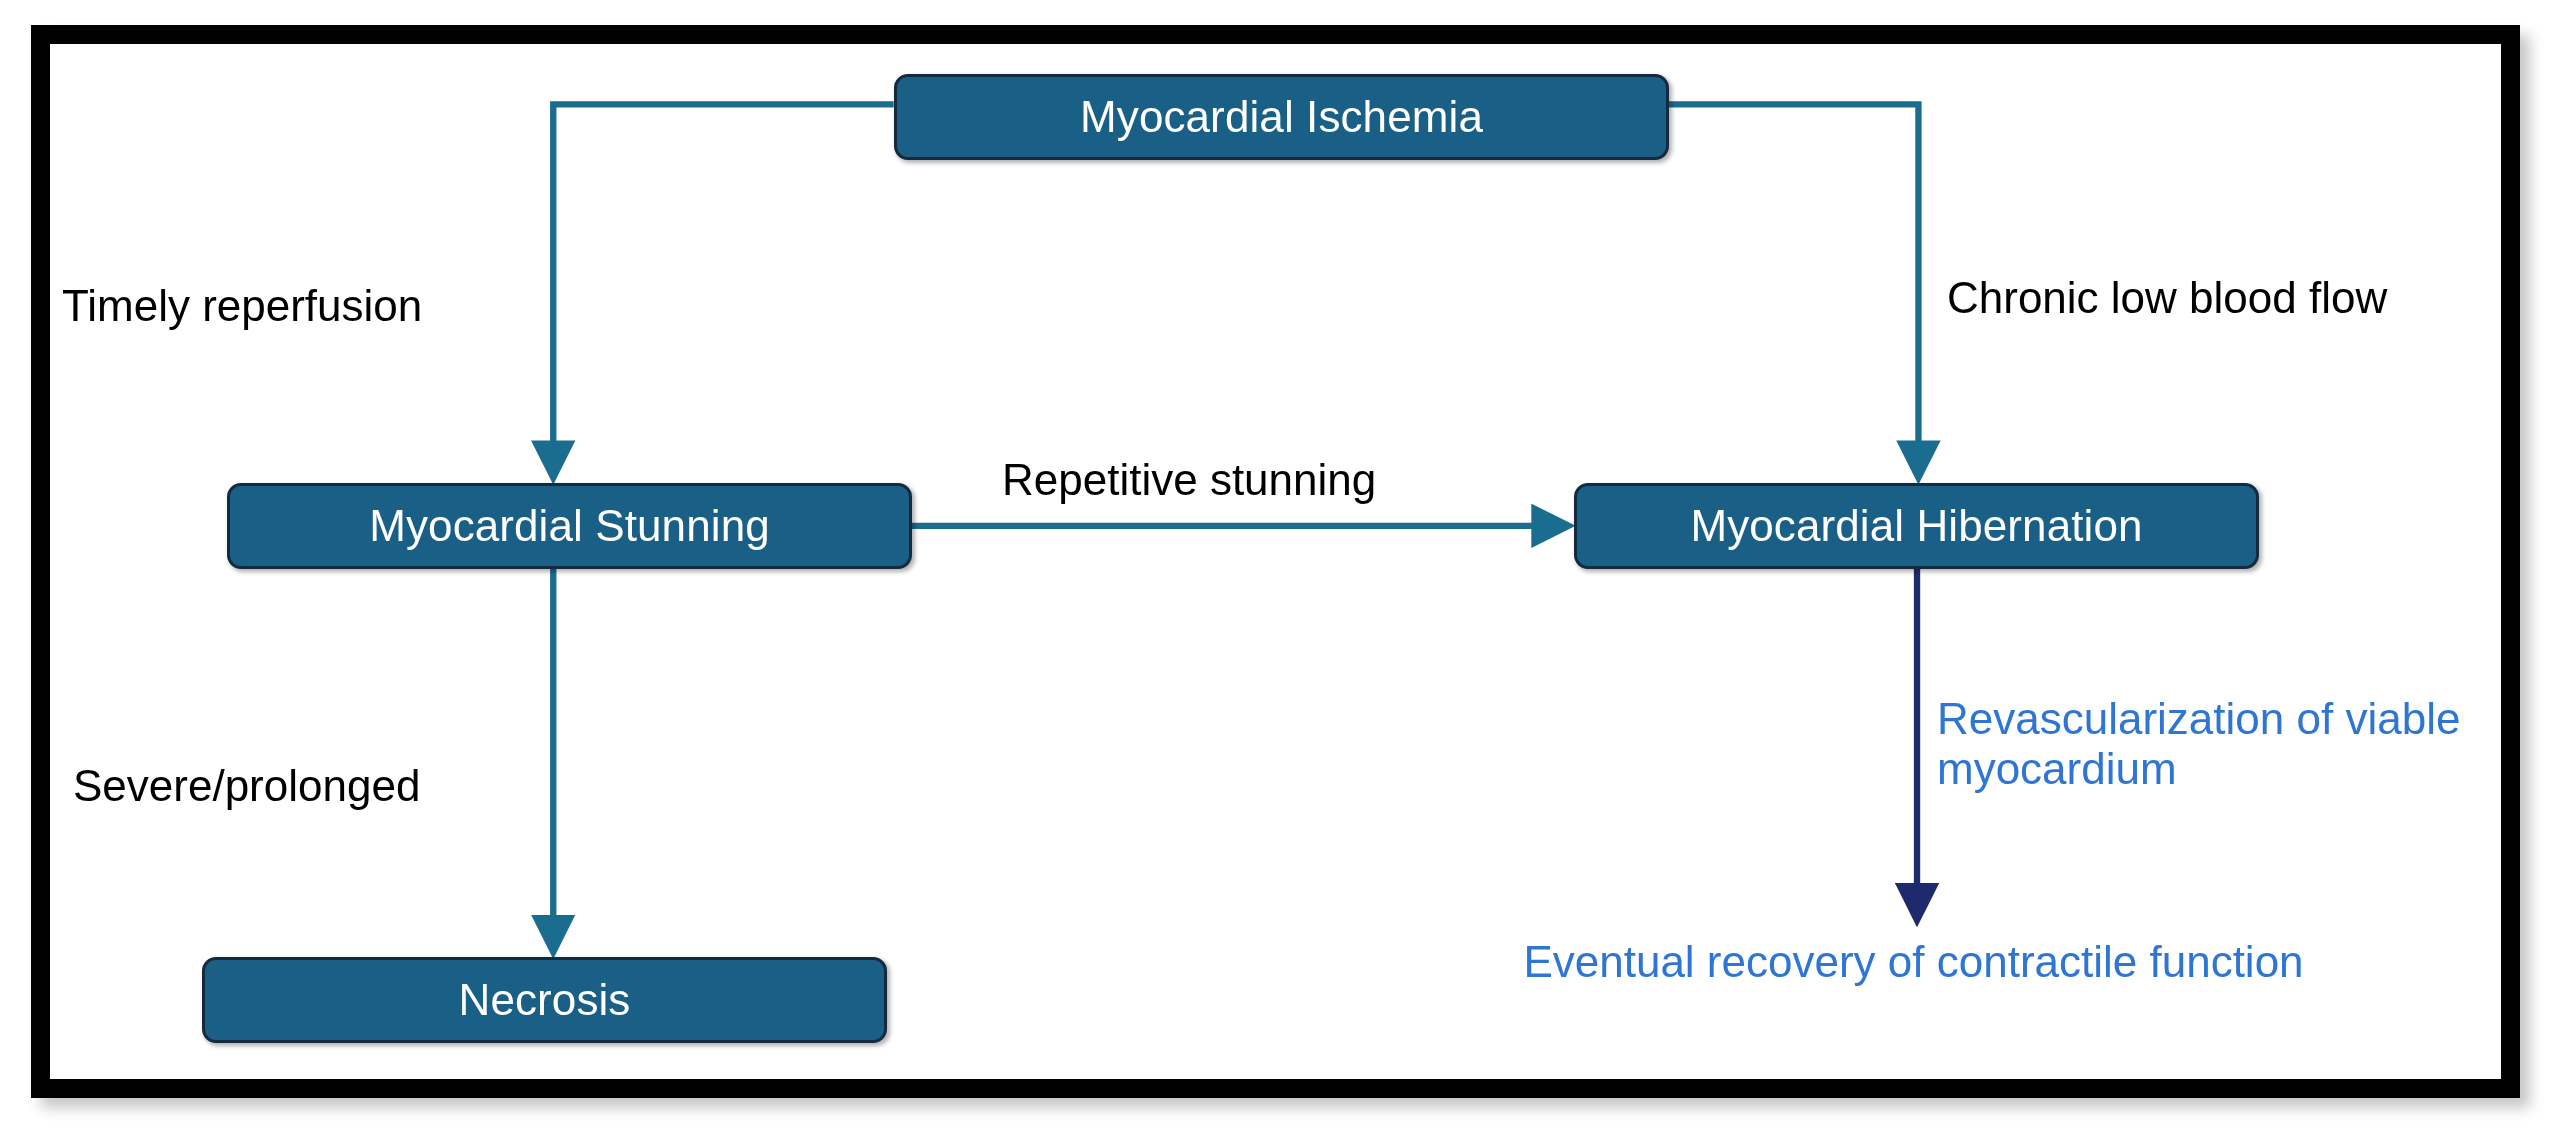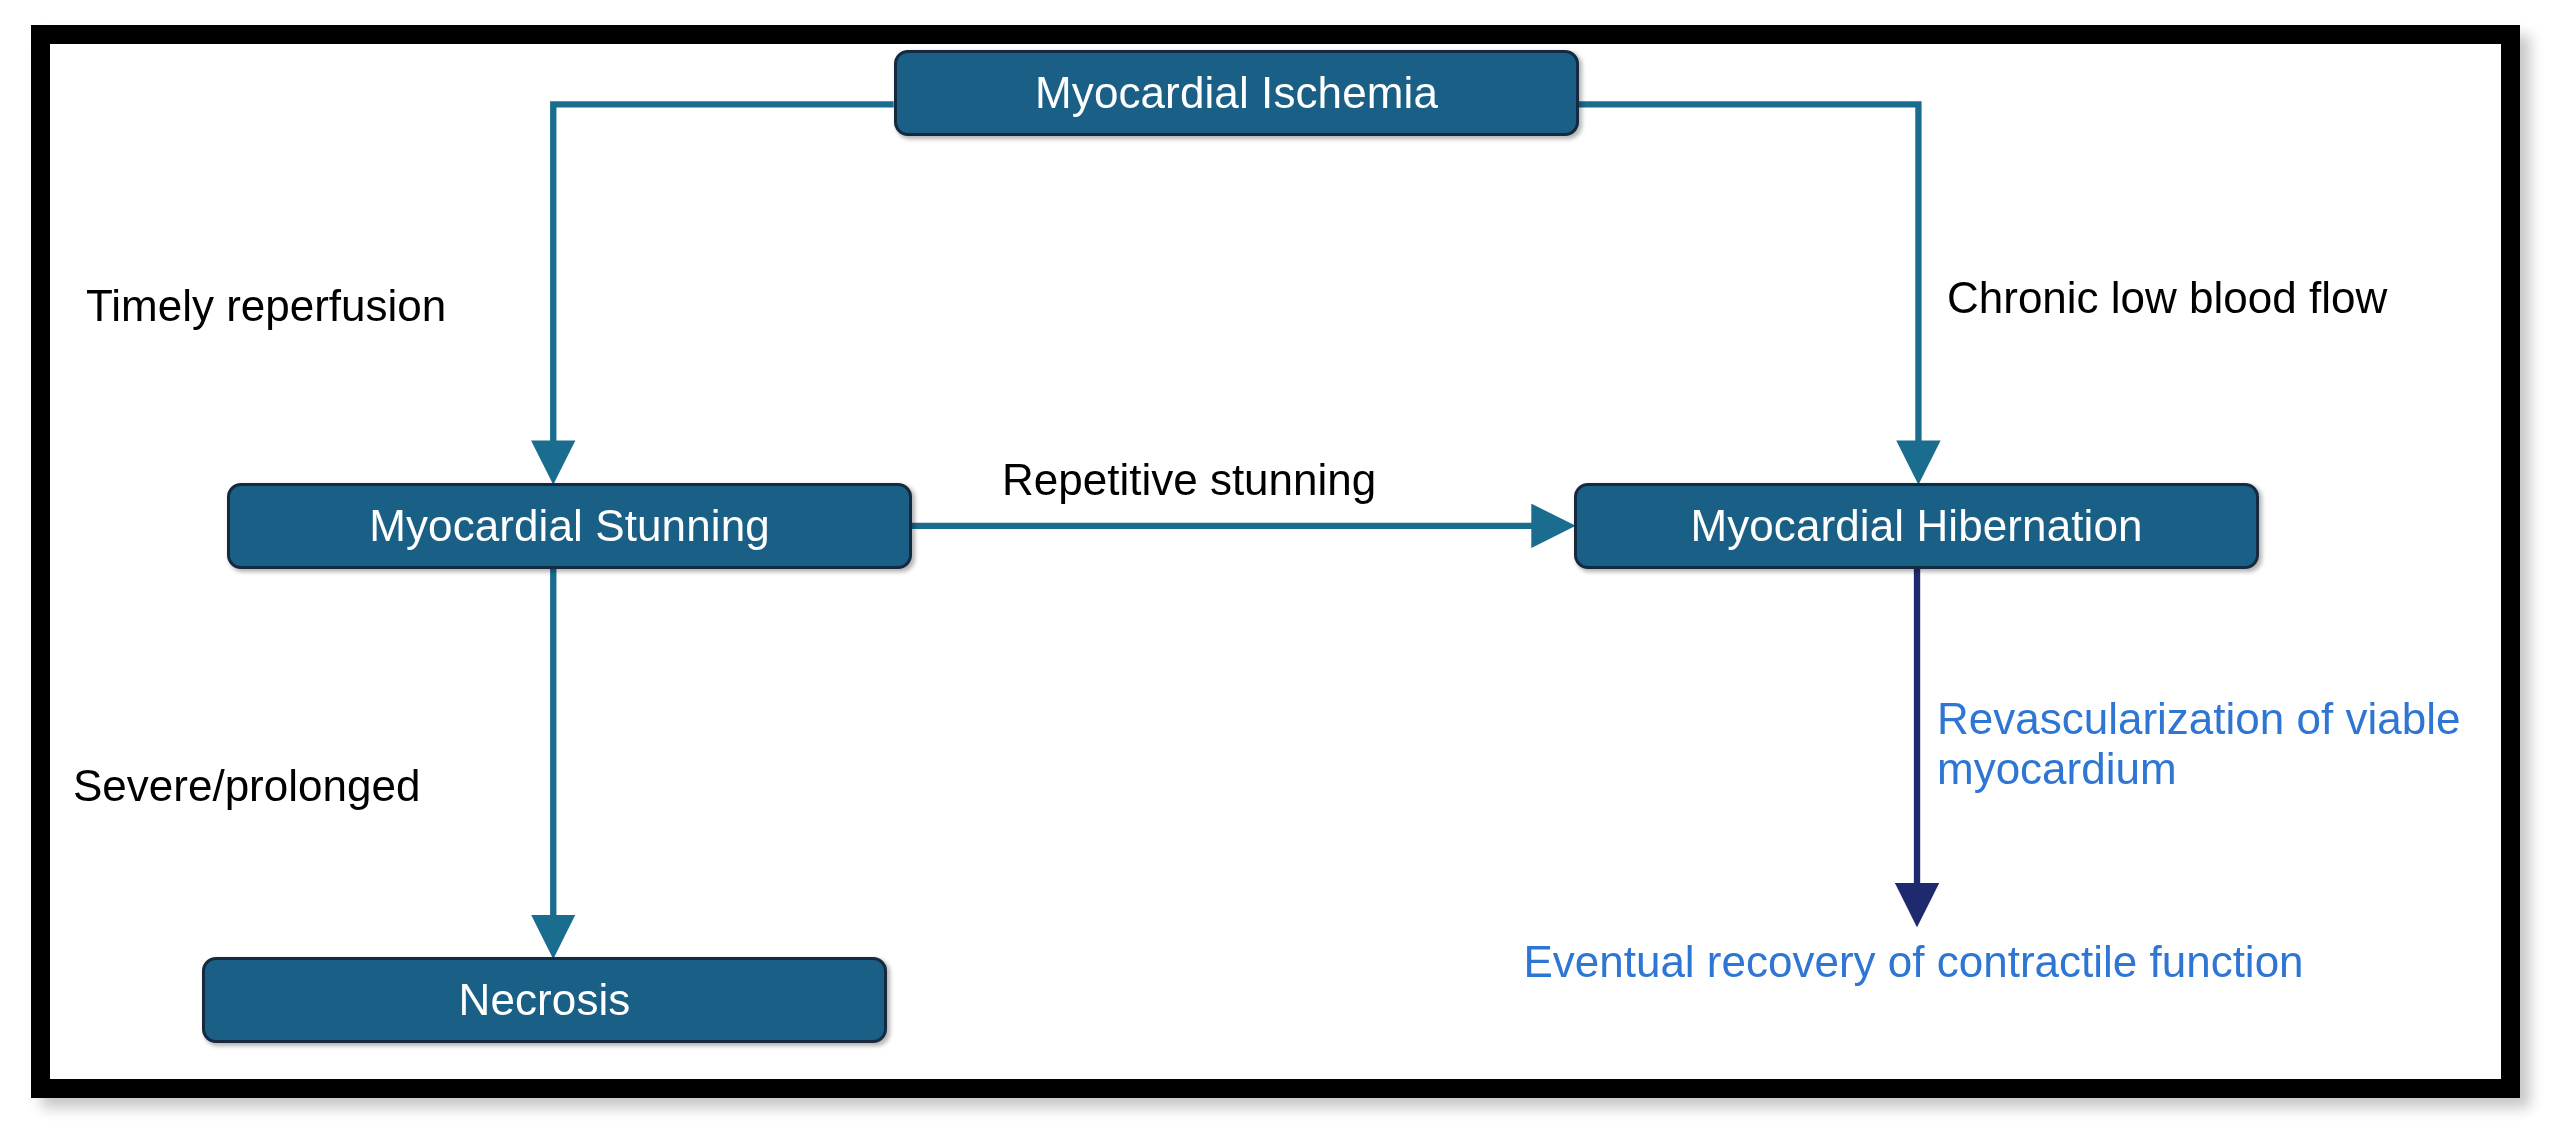--- a/index.html
+++ b/index.html
@@ -68,40 +68,40 @@
     white-space: nowrap;
     pointer-events: auto;
     box-shadow: 2.1px 2.8px 4.2px rgba(0,0,0,0.30);
   }
   .node-label {
     color: #ffffff;
     font-size: 44px;
     line-height: 1;
   }
 
-  #node-ischemia   { left: 894px; top: 50px;   width: 685px;  height: 86px; }
+  #node-ischemia   { left: 894px; top: 74px;   width: 775px;  height: 86px; }
   #node-stunning   { left: 227px;  top: 483px;  width: 685px;  height: 86px; }
   #node-hibernation{ left: 1574px; top: 483px;  width: 685px;  height: 86px; text-align: center; }
   #node-necrosis   { left: 202px;  top: 957px; width: 685px;  height: 86px; }
 
   
   .edge-label {
     position: absolute;
     font-size: 44px;
     line-height: 1.14;
     color: #000000;
     white-space: nowrap;
     pointer-events: auto;
   }
   .edge-label.outcome {
     color: #2e75d4;
     white-space: normal;
   }
 
-  #label-timely-reperfusion { left: 62px;  top: 281px; margin-left: 24px; }
+  #label-timely-reperfusion { left: 62px;  top: 281px; }
   #label-chronic-low-flow   { left: 1947px; top: 273px; }
   #label-repetitive-stunning{ left: 1002px; top: 455px; }
   #label-severe-prolonged   { left: 73px;  top: 761px; }
   #label-revascularization  { left: 1937px; top: 694px; width: 564px; text-align: left; }
   #label-recovery           { left: 1508px; top: 937px; width: 811px; text-align: center; }
 </style>
 </head>
 <body>
 
 <div id="diagram-root">

